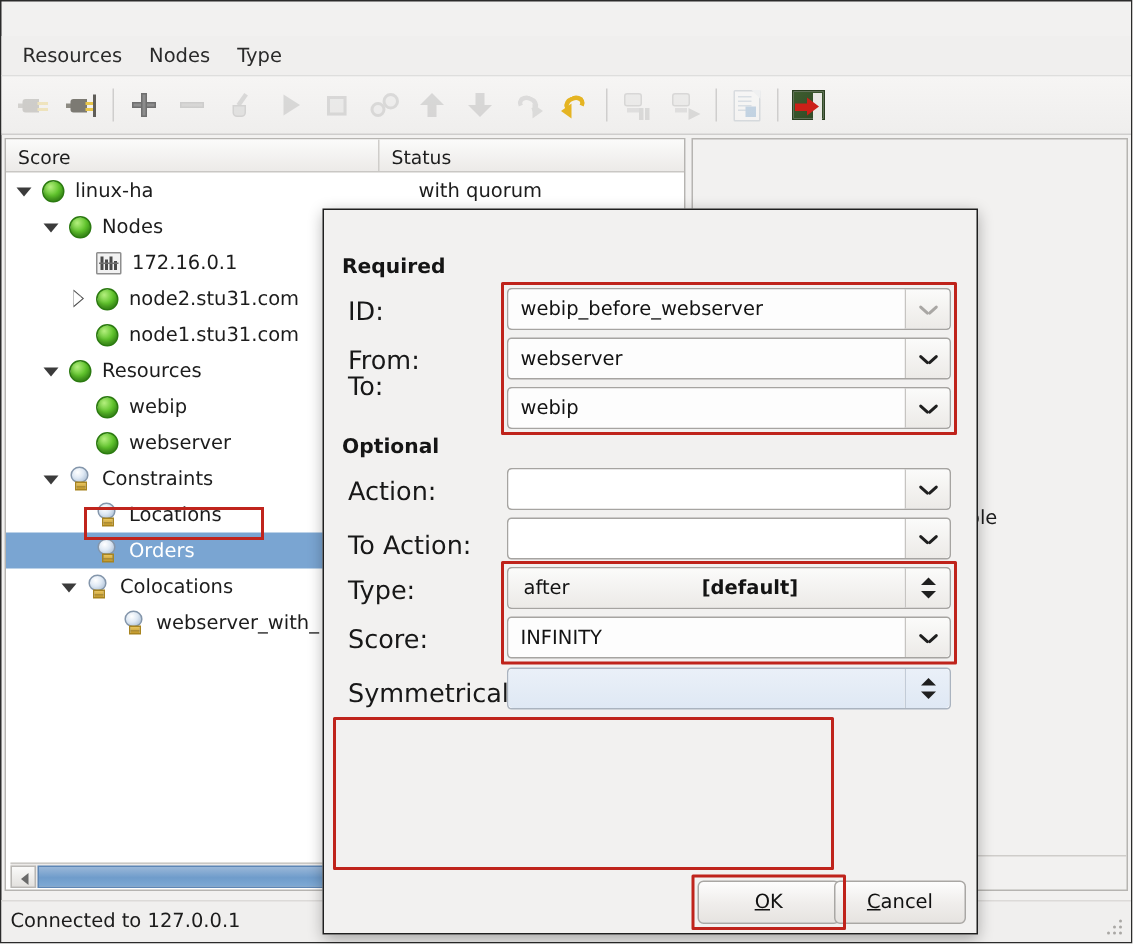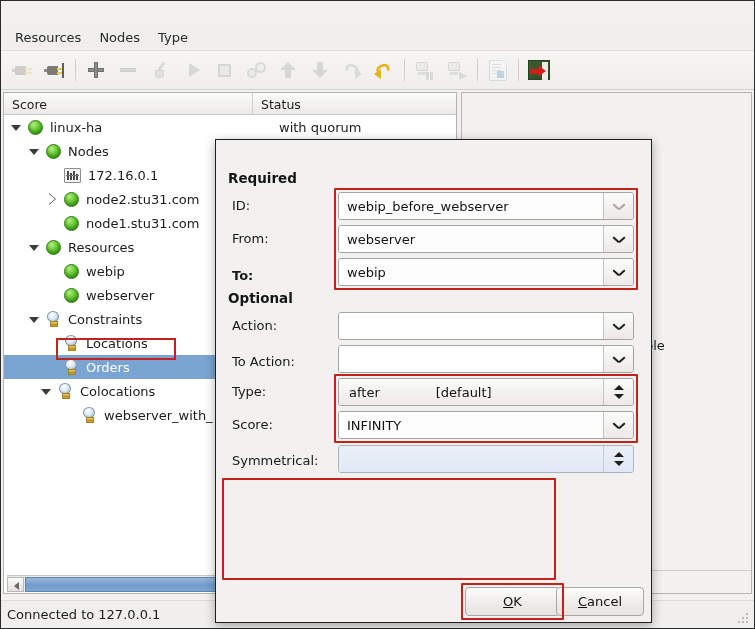--- a/index.html
+++ b/index.html
@@ -251,21 +251,21 @@
   }
   .dlg-title .t {
     flex: 1 1 auto; text-align: center; font-size: 12.5px; font-weight: bold; margin-left: -20px;
   }
   .dlg-close { width: 22px; margin-right: 6px; position: relative; height: 14px; cursor: default;}
   .dlg-close .c1, .dlg-close .c2 { position: absolute; left: 5px; top: 6px; width: 12px; height: 2px; background: #d6d6d6;}
   .dlg-close .c1 { transform: rotate(45deg);} .dlg-close .c2 { transform: rotate(-45deg);}
 
   .dlg-body { position: relative; padding: 0; height: 460px;}
   .sec-head { position: absolute; font-size: 13.5px; font-weight: bold; color: #151515; left: 12px;}
-  .frow-label { position: absolute; left: 16px; font-size: 13px; color: #181818;}
+  .frow-label { position: absolute; left: 16px; font-size: 17px; color: #181818;}
 
   .field {
     position: absolute; left: 336px; width: 296px; height: 28px;
     display: flex; align-items: stretch;
     border: 1px solid #a6a4a1; background: #ffffff; border-radius: 3px;
   }
   .field .val {
     flex: 1 1 auto; display: flex; align-items: center; padding-left: 8px;
     font-size: 13px; color: #131313; background: #fdfdfd; border-radius: 3px 0 0 3px;
     overflow: hidden; white-space: nowrap;
@@ -291,21 +291,21 @@
     border-left: 5px solid transparent; border-right: 5px solid transparent; border-top: 5px solid #1f1f1f;}
 
   .field.combo-flat .val {
     background: linear-gradient(to bottom,#fbfbfa 0%,#eceae7 100%);
   }
   .field.empty .val { background: #ffffff; }
   .field.symm .val { background: linear-gradient(to bottom,#eaf0f8 0%,#dfe8f4 100%); }
   .field.symm { border-color: #aab3bf;}
   .field.symm .arrow-btn { background: linear-gradient(to bottom,#eaf0f8,#dfe8f4); border-left-color:#c2cbd7;}
 
-  .val .right-tag { margin-left: 56px; }
+  .val .right-tag { margin-left: 88px; font-weight: bold; }
 
   .descbox { position: absolute; left: 10px; top: 340px; width: 330px; }
   .desc-title { font-size: 13.5px; font-weight: bold; color: #151515; padding: 4px 0 2px 8px;}
   .desc-line { font-size: 13px; color: #181818; padding: 1px 0 1px 10px; white-space: nowrap;}
 
   .btn {
     position: absolute; height: 29px; border: 1px solid #a9a7a4; border-radius: 4px;
     background: linear-gradient(to bottom,#fdfdfd 0%,#f0eeec 50%,#e6e3e0 100%);
     display: flex; align-items: center; justify-content: center;
     font-size: 13px; color: #111; cursor: default;
@@ -574,21 +574,21 @@
 
   <div class="dialog">
 
     <div class="dlg-body">
 
       <div class="sec-head" style="top:30px;">Required</div>
       <div class="sec-head" style="top:150px;">Optional</div>
 
       <div class="frow-label" style="top:58px;">ID:</div>
       <div class="frow-label" style="top:91px;">From:</div>
-      <div class="frow-label" style="top:128px;font-weight:bold;">To:</div>
+      <div class="frow-label" style="top:108px;">To:</div>
       <div class="frow-label" style="top:178px;">Action:</div>
       <div class="frow-label" style="top:214px;">To Action:</div>
       <div class="frow-label" style="top:244px;">Type:</div>
       <div class="frow-label" style="top:277px;">Score:</div>
       <div class="frow-label" style="top:313px;">Symmetrical:</div>
 
       <div class="field" style="left:122px; top:52px;">
         <div class="val">webip_before_webserver</div>
         <div class="arrow-btn">
             <span class="chev dimc"></span>

